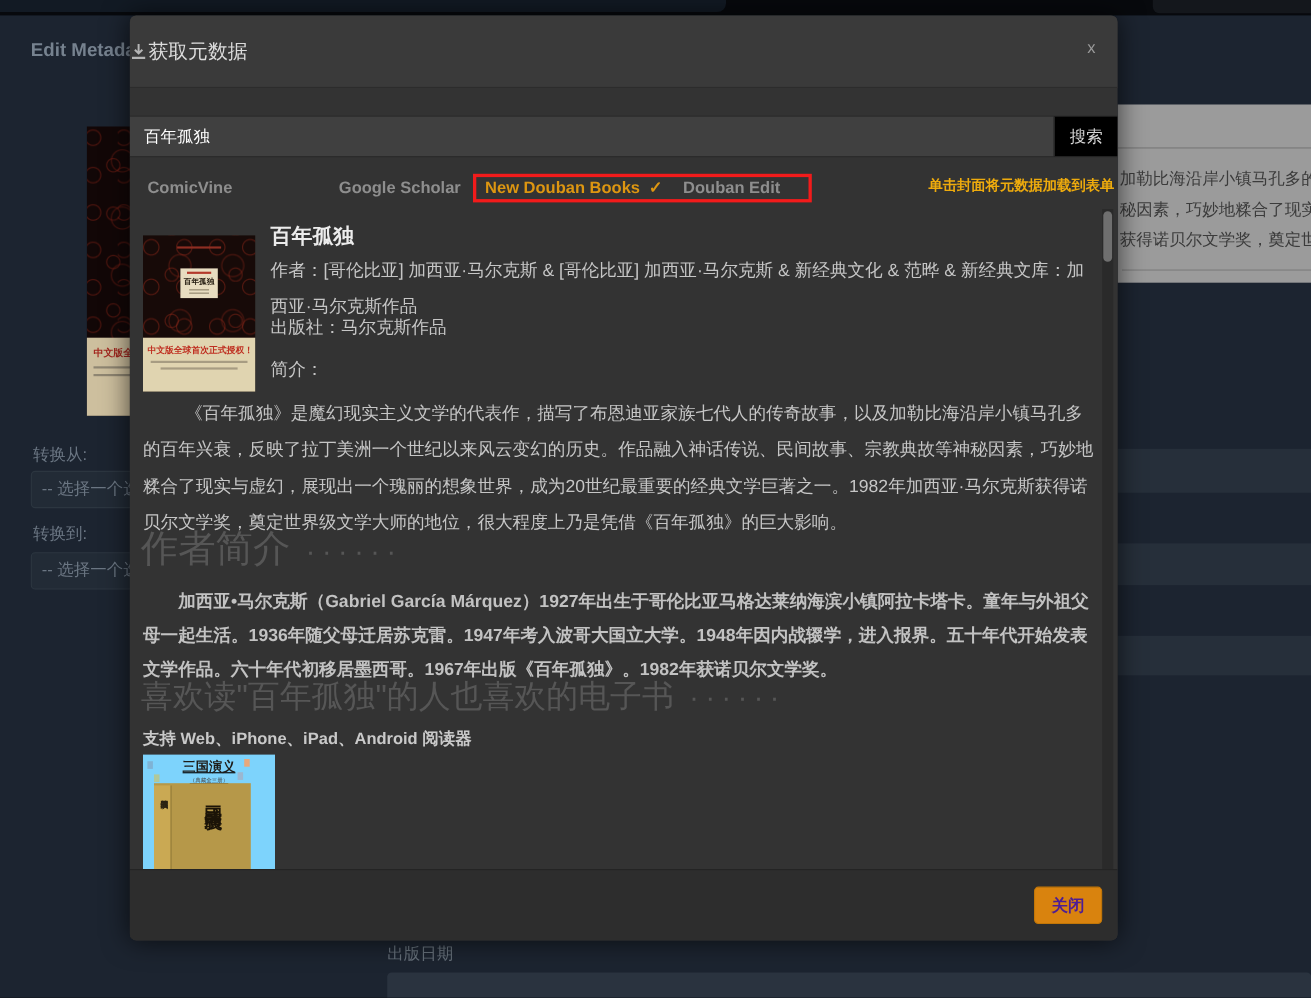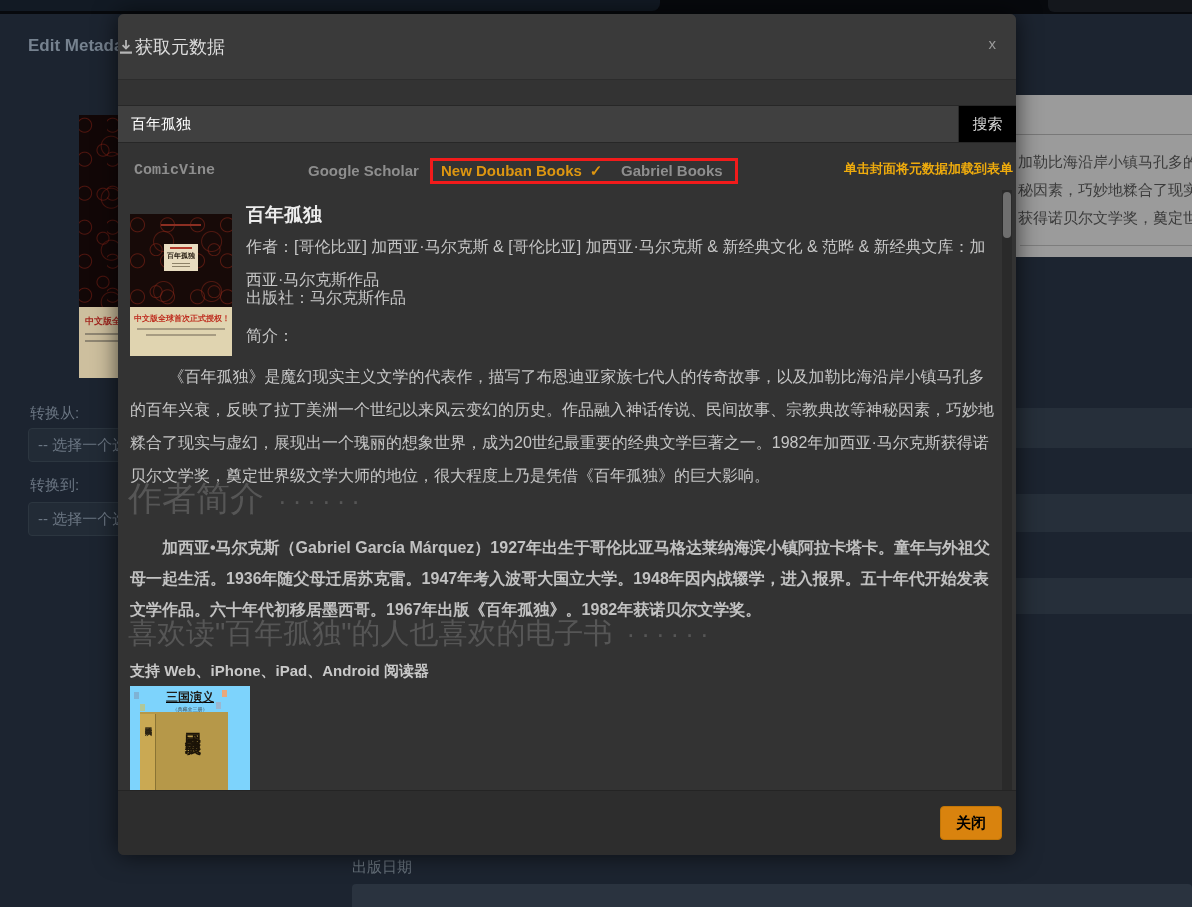--- a/index.html
+++ b/index.html
@@ -43,21 +43,21 @@
   .m-tabs { position:absolute; left:0; top:129px; right:0; height:47px; }
   .m-tab { position:absolute; top:15px; height:25px; line-height:25px; font-size:15px; font-weight:bold; color:#8e8e8e; cursor:pointer; white-space:nowrap; }
   .m-tab.active { color:#dd9611; }
   .m-tab .check { margin-left:8px; }
   .highlight-box { position:absolute; left:312px; top:144px; width:308px; height:26px; border:3px solid #f21b1b; }
   .m-hint { position:absolute; left:726px; top:146px; font-size:13px; font-weight:bold; color:#eeab0d; white-space:nowrap; }
   .m-content { position:absolute; left:0; top:176px; right:0; height:600px; background:#333333; overflow:hidden; }
   .m-track { position:absolute; left:884px; top:176px; width:10px; height:600px; background:#2a2a2a; }
   .m-thumb { position:absolute; left:885px; top:178px; width:8px; height:46px; background:#6f6f6f; border-radius:4px; }
   .m-footer { position:absolute; left:0; bottom:0; right:0; height:65px; background:#2d2d2d; border-top:1px solid #242424; }
-  .m-close-btn { position:absolute; right:14px; top:15px; width:62px; height:34px; background:#d9830e; border:1px solid #c27607; border-radius:4px; color:#000000; font-size:15px; font-weight:bold; display:flex; align-items:center; justify-content:center; cursor:pointer; }
+  .m-close-btn { position:absolute; right:14px; top:15px; width:62px; height:34px; background:#d9830e; border:1px solid #c27607; border-radius:4px; color:#4c1d95; font-size:15px; font-weight:bold; display:flex; align-items:center; justify-content:center; cursor:pointer; }
 
   
   .cover1 { position:absolute; left:12px; top:24px; width:102px; height:142px; cursor:pointer; background-color:#170a08;
     background-image:
       radial-gradient(circle at 25% 30%, transparent 6px, rgba(150,40,25,.5) 7px, transparent 8px),
       radial-gradient(circle at 70% 55%, transparent 9px, rgba(150,40,25,.45) 10px, transparent 11px),
       radial-gradient(circle at 45% 85%, transparent 5px, rgba(150,40,25,.5) 6px, transparent 7px);
     background-size:30px 36px, 48px 50px, 58px 42px; }
   .c1-redline { position:absolute; left:31px; top:10px; width:40px; height:2px; background:#8c2e22; }
   .c1-label { position:absolute; left:34px; top:30px; width:34px; height:27px; background:#e8dcc0; text-align:center; overflow:hidden; }
@@ -142,25 +142,25 @@
       <span class="m-title">获取元数据</span>
       <span class="m-close">x</span>
     </div>
 
     <div class="m-search-row">
       <input class="m-search-input" type="text" value="百年孤独" style="">
       <div class="m-search-btn">搜索</div>
     </div>
 
     <div class="m-tabs">
-      <span class="m-tab" style="left:16px;font-family:Liberation Mono, monospace;">ComicVine</span>
+      <span class="m-tab" style="left:16px;">ComicVine</span>
       <span class="m-tab" style="left:115px;margin-top:40px;">Google</span>
       <span class="m-tab" style="left:190px;">Google Scholar</span>
       <span class="m-tab active" style="left:323px;"><span>New Douban Books</span><span class="check">✓</span></span>
-      <span class="m-tab" style="left:503px;">Gabriel Books</span>
+      <span class="m-tab" style="left:503px;">Douban Edit</span>
     </div>
     <div class="highlight-box"></div>
     <div class="m-hint">单击封面将元数据加载到表单</div>
 
     <div class="m-content">
 
       <div class="cover1">
         <div class="c1-redline"></div>
         <div class="c1-label">
           <div class="c1-label-bar"></div>

